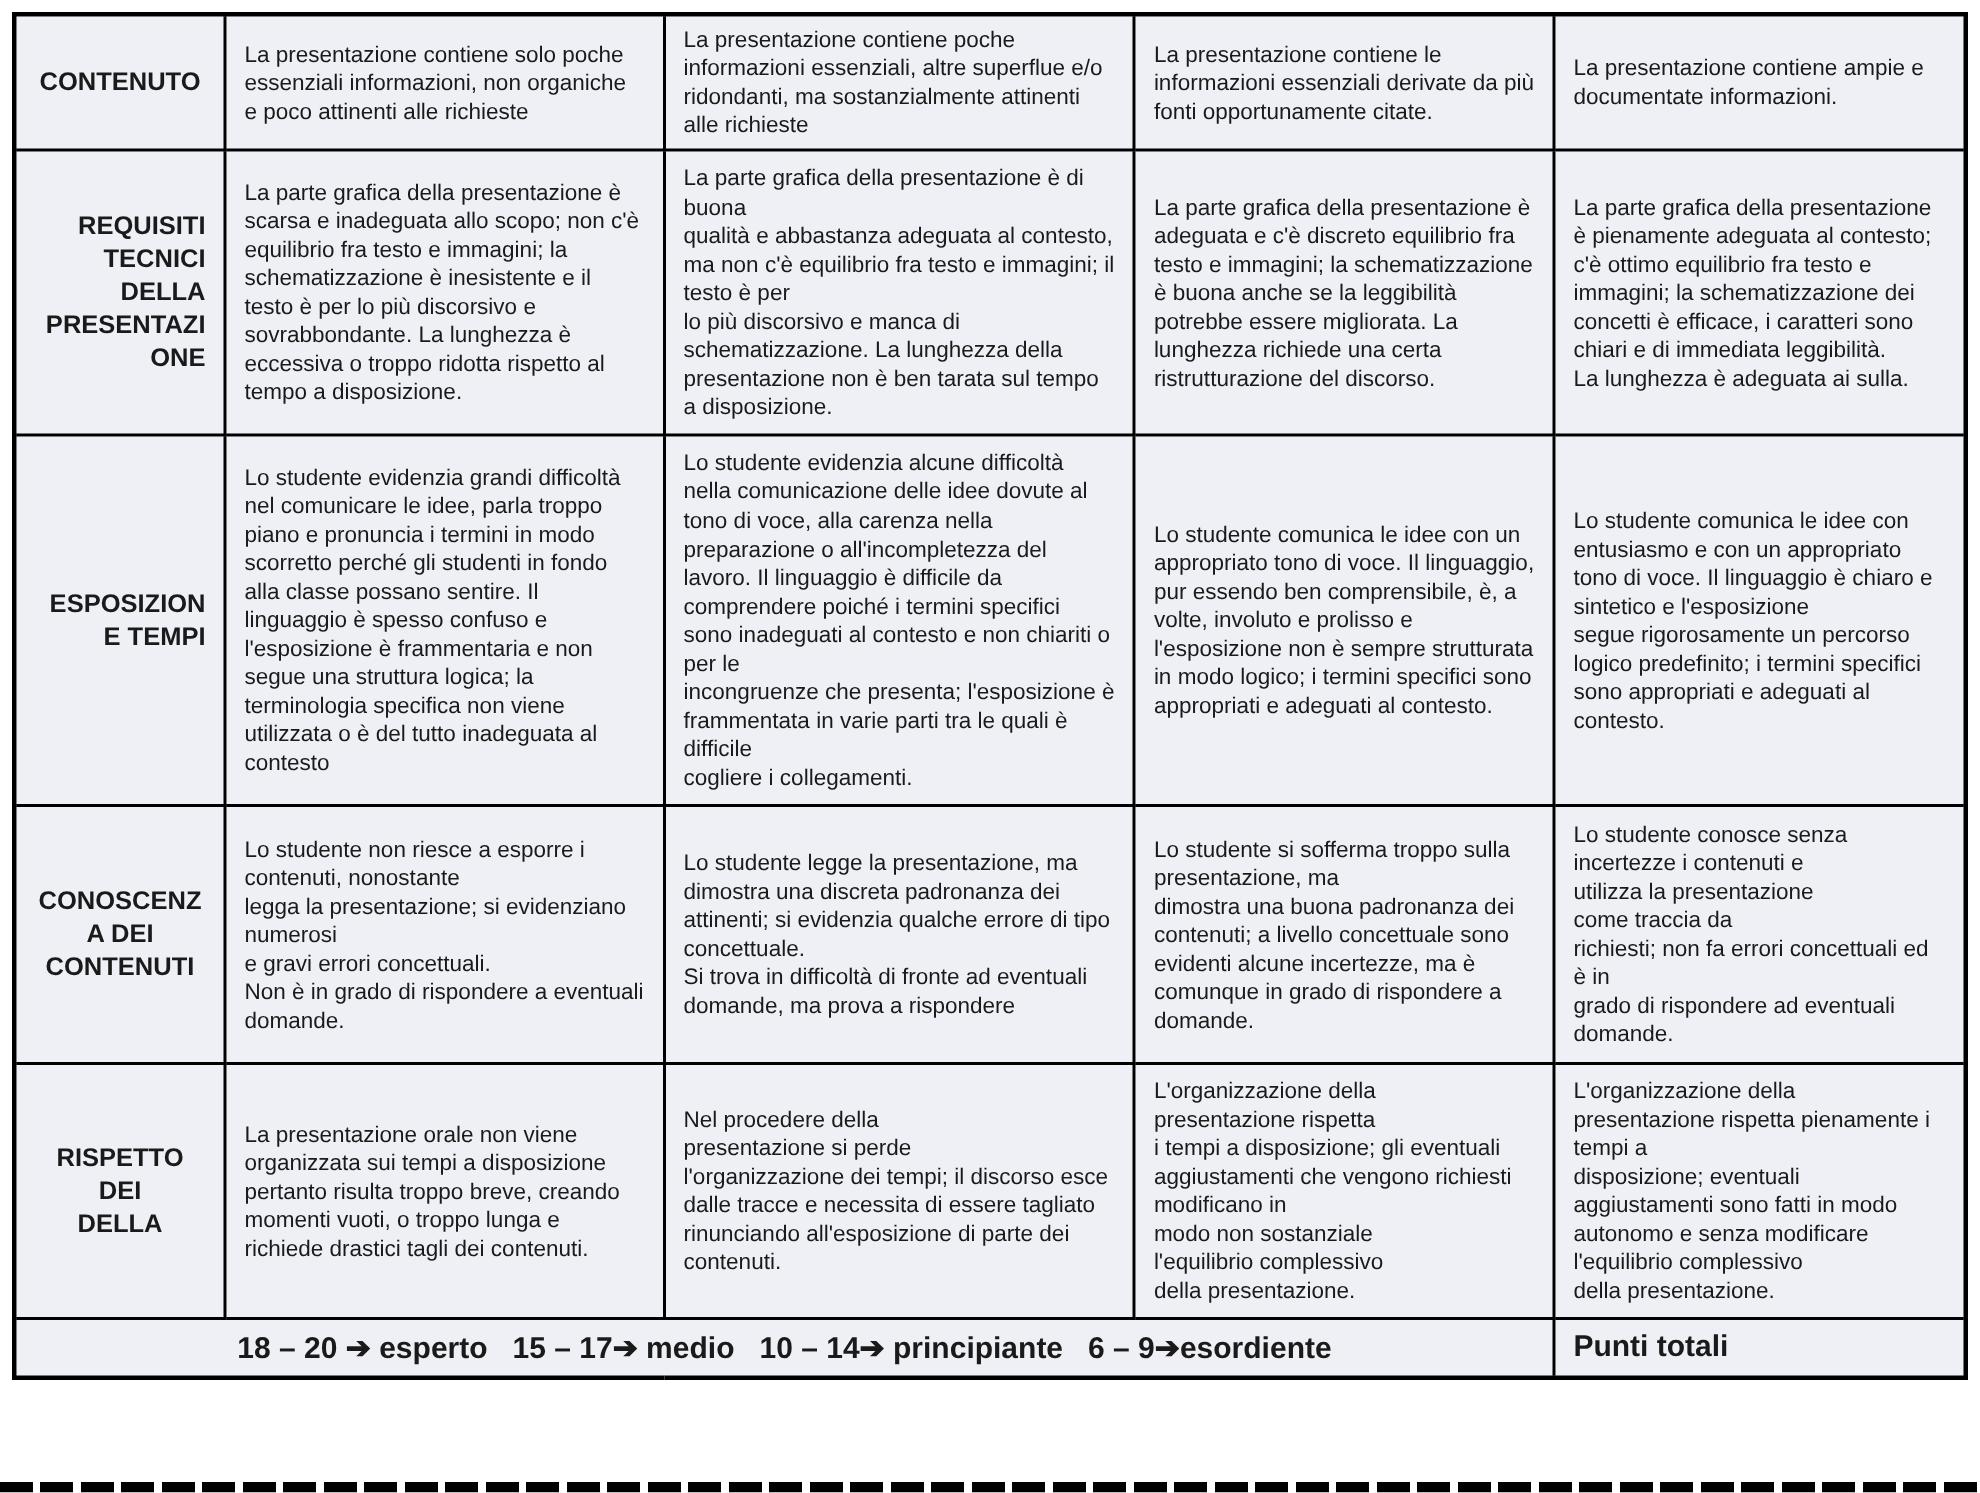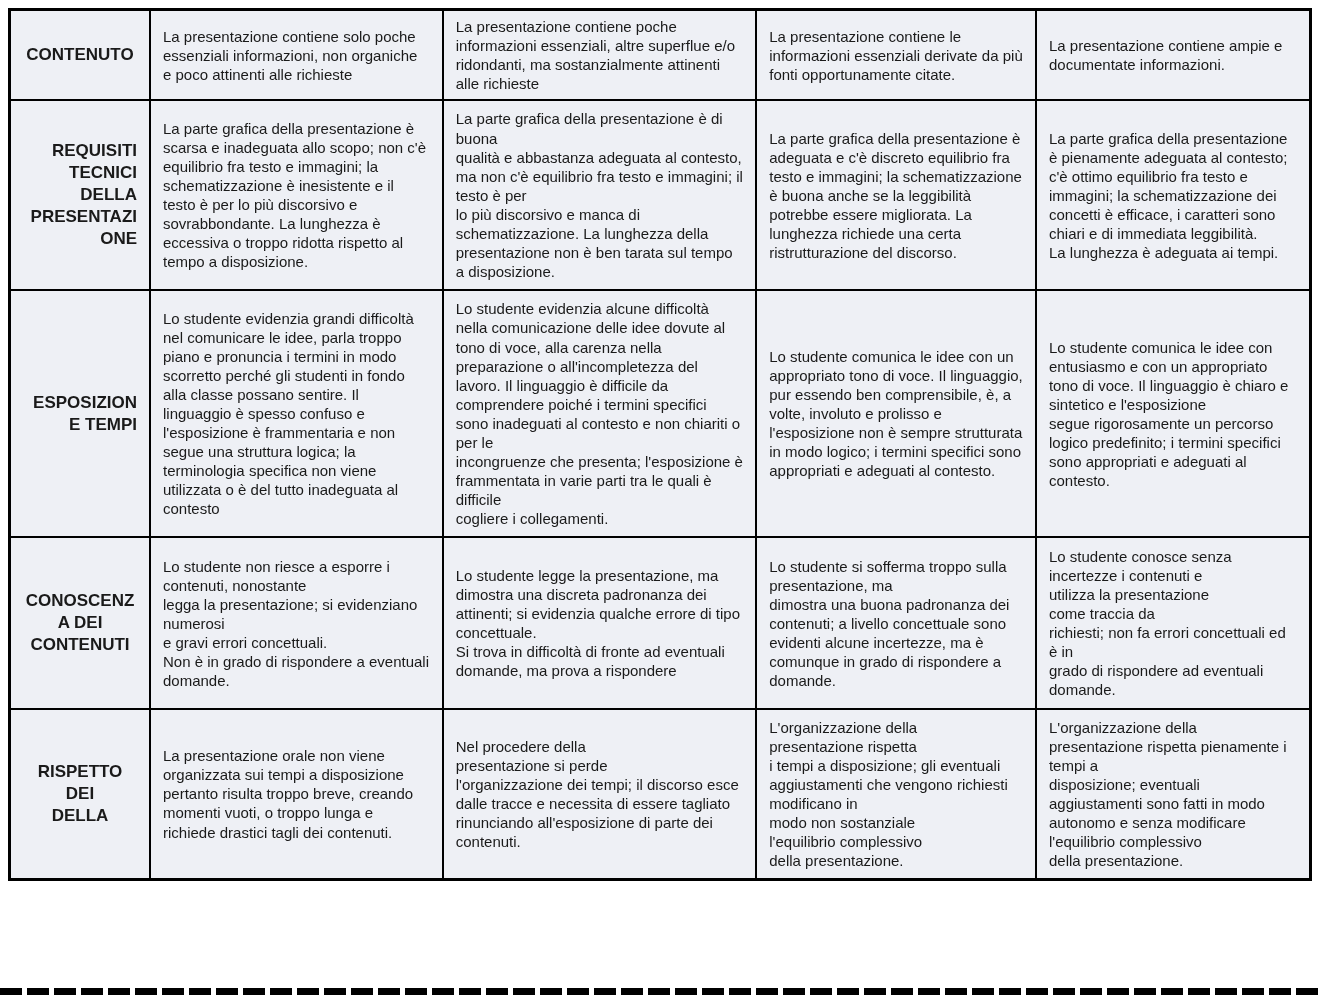--- a/index.html
+++ b/index.html
@@ -66,21 +66,21 @@
 
     <tr style="height:190px;">
       <td class="rowlabel lbl-center">REQUISITI TECNICI DELLA PRESENTAZIONE</td>
       <td class="cell">La parte grafica della presentazione è scarsa e inadeguata allo scopo; non c'è equilibrio fra testo e immagini; la
 schematizzazione è inesistente e il testo è per lo più discorsivo e sovrabbondante. La lunghezza è eccessiva o troppo ridotta rispetto al tempo a disposizione.</td>
       <td class="cell">La parte grafica della presentazione è di buona
 qualità e abbastanza adeguata al contesto, ma non c'è equilibrio fra testo e immagini; il testo è per
 lo più discorsivo e manca di schematizzazione. La lunghezza della presentazione non è ben tarata sul tempo a disposizione.</td>
       <td class="cell">La parte grafica della presentazione è adeguata e c'è discreto equilibrio fra testo e immagini; la schematizzazione è buona anche se la leggibilità potrebbe essere migliorata. La lunghezza richiede una certa ristrutturazione del discorso.</td>
       <td class="cell">La parte grafica della presentazione è pienamente adeguata al contesto; c'è ottimo equilibrio fra testo e immagini; la schematizzazione dei concetti è efficace, i caratteri sono chiari e di immediata leggibilità.
-La lunghezza è adeguata ai tempi.</td>
+La lunghezza è adeguata ai sulla.</td>
     </tr>
 
     <tr style="height:247px;">
       <td class="rowlabel lbl-center">ESPOSIZIONE TEMPI</td>
       <td class="cell">Lo studente evidenzia grandi difficoltà nel comunicare le idee, parla troppo piano e pronuncia i termini in modo scorretto perché gli studenti in fondo alla classe possano sentire. Il linguaggio è spesso confuso e l'esposizione è frammentaria e non segue una struttura logica; la terminologia specifica non viene utilizzata o è del tutto inadeguata al contesto</td>
       <td class="cell">Lo studente evidenzia alcune difficoltà nella comunicazione delle idee dovute al tono di voce, alla carenza nella preparazione o all'incompletezza del lavoro. Il linguaggio è difficile da comprendere poiché i termini specifici sono inadeguati al contesto e non chiariti o per le
 incongruenze che presenta; l'esposizione è frammentata in varie parti tra le quali è difficile
 cogliere i collegamenti.</td>
       <td class="cell">Lo studente comunica le idee con un appropriato tono di voce. Il linguaggio, pur essendo ben comprensibile, è, a volte, involuto e prolisso e l'esposizione non è sempre strutturata in modo logico; i termini specifici sono appropriati e adeguati al contesto.</td>
       <td class="cell">Lo studente comunica le idee con entusiasmo e con un appropriato tono di voce. Il linguaggio è chiaro e sintetico e l'esposizione
@@ -118,17 +118,21 @@
 i tempi a disposizione; gli eventuali aggiustamenti che vengono richiesti  modificano in
 modo non sostanziale
 l'equilibrio complessivo
 della presentazione.</td>
       <td class="cell">L'organizzazione della
 presentazione rispetta pienamente i tempi a
 disposizione; eventuali aggiustamenti sono fatti in modo autonomo e senza modificare l'equilibrio complessivo
 della presentazione.</td>
     </tr>
 
+    <tr style="height:38px;">
+      <td class="footer-scale" colspan="4">18 – 20 ➔ esperto   15 – 17➔ medio   10 – 14➔ principiante   6 – 9➔esordiente</td>
+      <td class="footer-total">Punti totali</td>
+    </tr>
   </tbody>
     </table>
 
   <div class="bottom-dash"></div>
 </div>
 
 </body></html>

